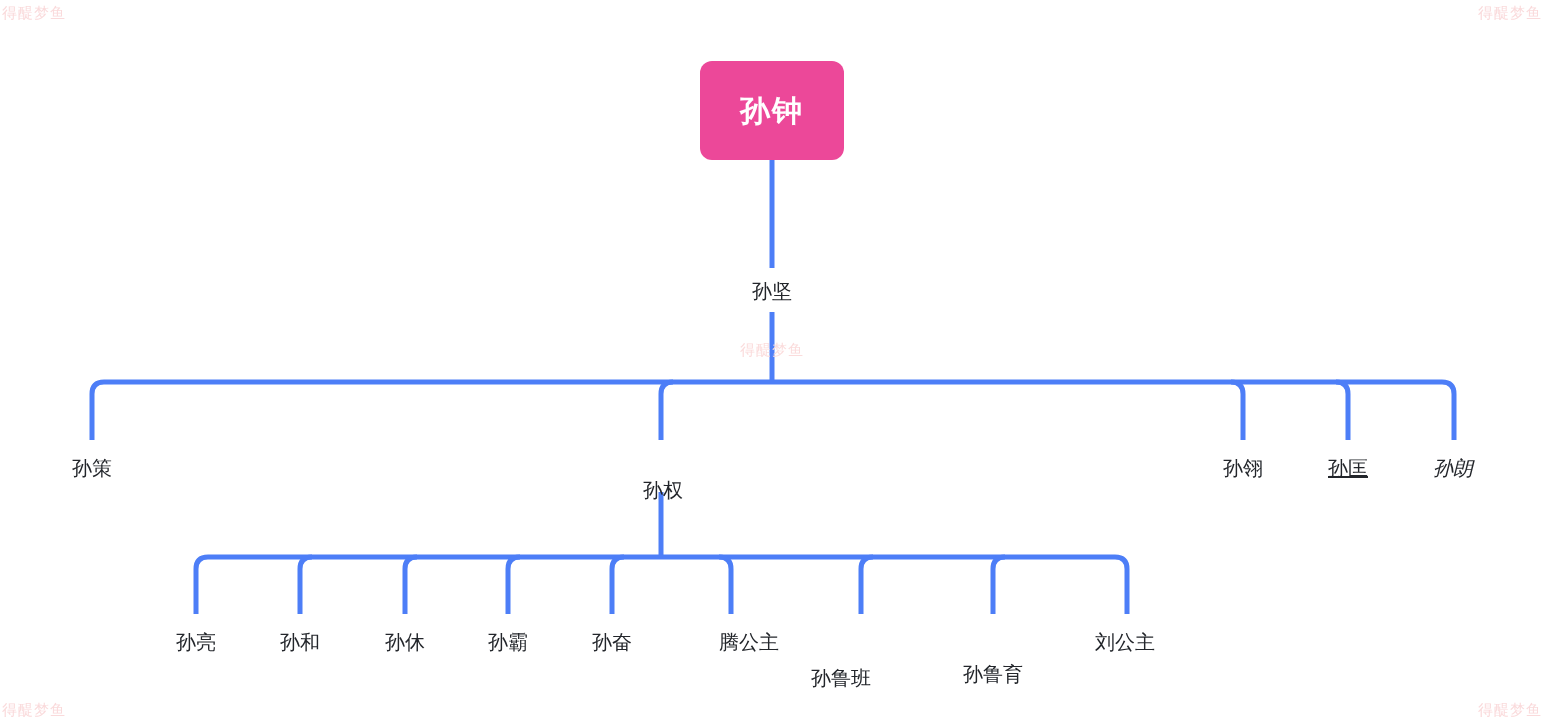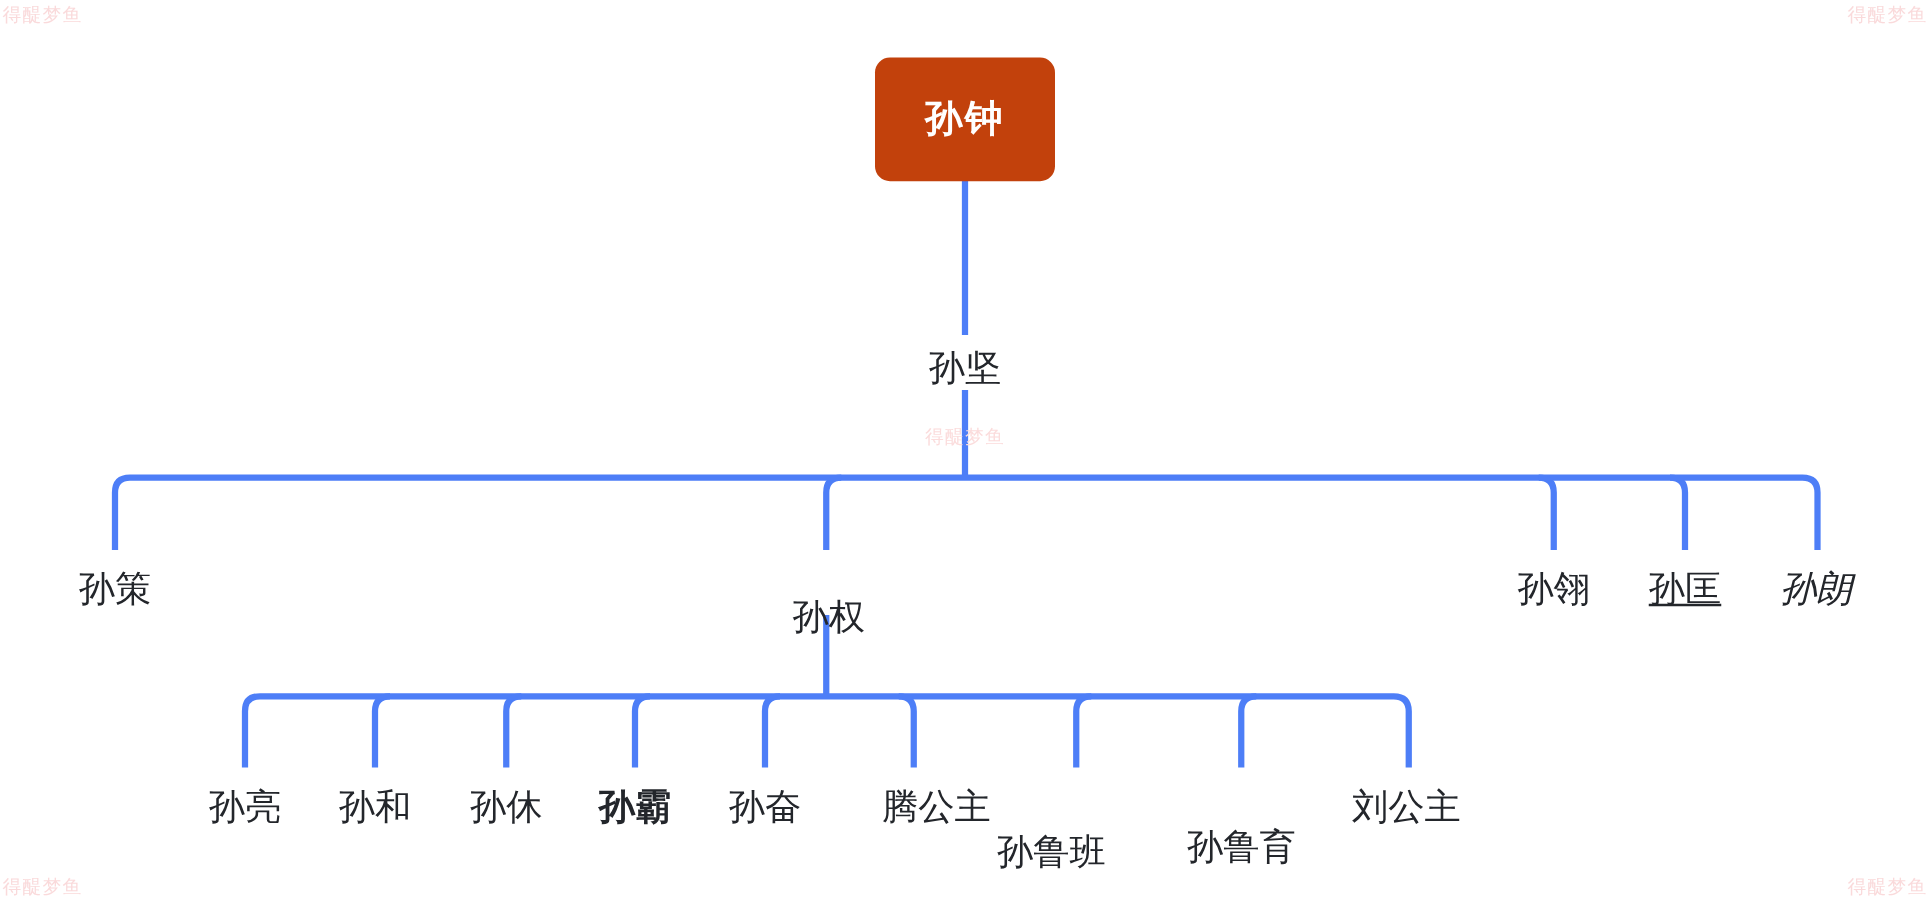--- a/index.html
+++ b/index.html
@@ -37,21 +37,21 @@
     color: #ffffff;
     font-size: 30px;
     font-weight: bold;
     letter-spacing: 2px;
     line-height: 1;
   }
   .node-text {
     position: absolute;
     text-align: center;
     color: #23262b;
-    font-size: 29px;
+    font-size: 20px;
     line-height: 1;
     white-space: nowrap;
     transform: translateX(-50%);
   }
   .watermark {
     position: absolute;
     color: #fadadb;
     font-size: 15px;
     font-weight: normal;
     letter-spacing: 1px;
@@ -105,21 +105,21 @@
       <path d="M 300,614 L 300,569 Q 300,557 312,557"></path>
       <path d="M 405,614 L 405,569 Q 405,557 417,557"></path>
       <path d="M 508,614 L 508,569 Q 508,557 520,557"></path>
       <path d="M 612,614 L 612,569 Q 612,557 624,557"></path>
       <path d="M 731,614 L 731,569 Q 731,557 719,557"></path>
       <path d="M 861,614 L 861,569 Q 861,557 873,557"></path>
       <path d="M 993,614 L 993,569 Q 993,557 1005,557"></path>
     </g>
   </svg>
 
-  <div class="node-box" style="left:700px; top:46px; width:144px; height:99px; background:#c2410c;">
+  <div class="node-box" style="left:700px; top:61px; width:144px; height:99px; background:#ec4899;">
     <span class="node-label">孙钟</span>
   </div>
 
   <div class="node-text" style="left:772px; top:281px;">
     <span>孙坚</span>
   </div>
 
   <div class="node-text" style="left:92px; top:458px;">
     <span>孙策</span>
   </div>
@@ -138,21 +138,21 @@
 
   <div class="node-text" style="left:196px; top:632px;">
     <span>孙亮</span>
   </div>
   <div class="node-text" style="left:300px; top:632px;">
     <span>孙和</span>
   </div>
   <div class="node-text" style="left:405px; top:632px;">
     <span>孙休</span>
   </div>
-  <div class="node-text" style="left:508px; top:632px;font-weight:bold;">
+  <div class="node-text" style="left:508px; top:632px;">
     <span>孙霸</span>
   </div>
   <div class="node-text" style="left:612px; top:632px;">
     <span>孙奋</span>
   </div>
   <div class="node-text" style="left:731px; top:632px;margin-left:18px;">
     <span>腾公主</span>
   </div>
   <div class="node-text" style="left:841px; top:632px;margin-top:36px;">
     <span>孙鲁班</span>

